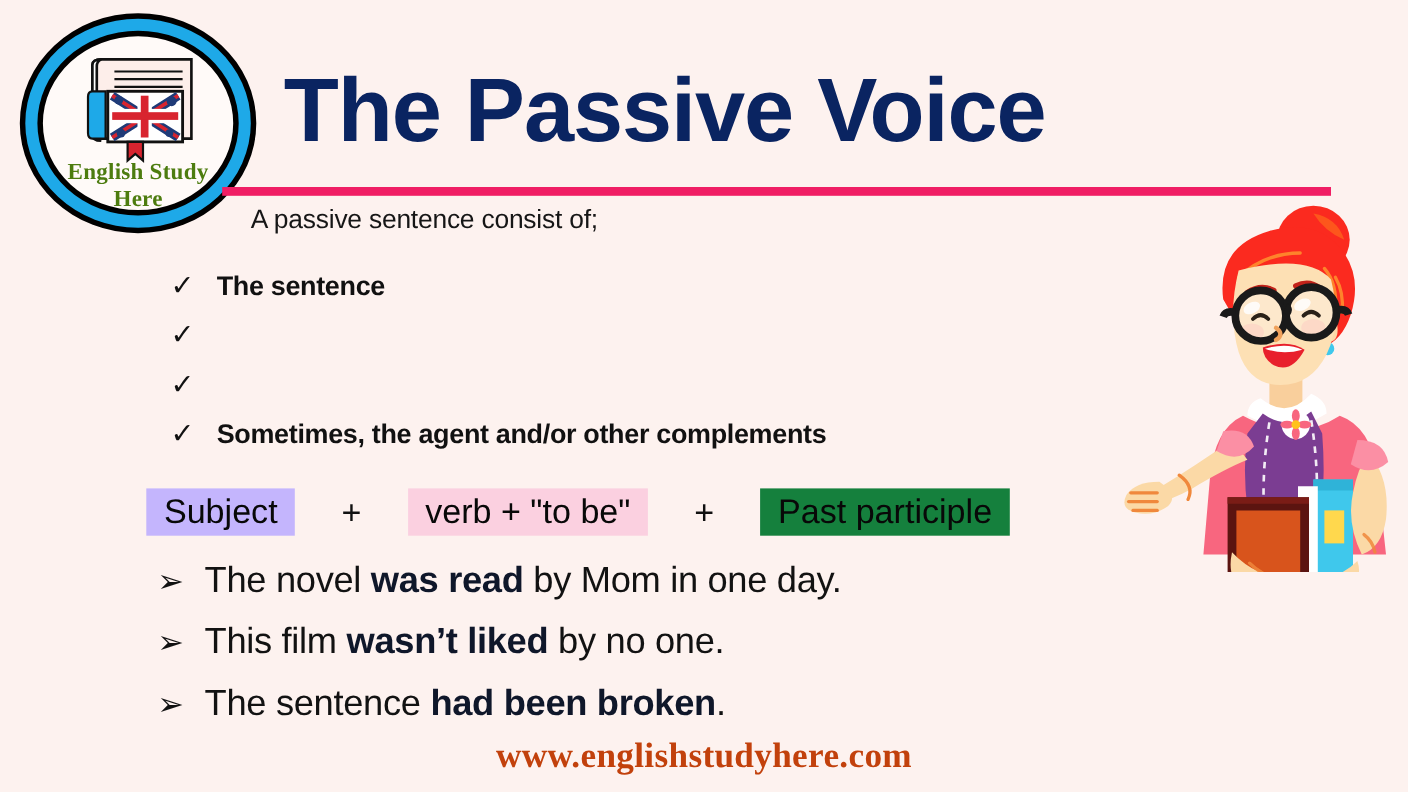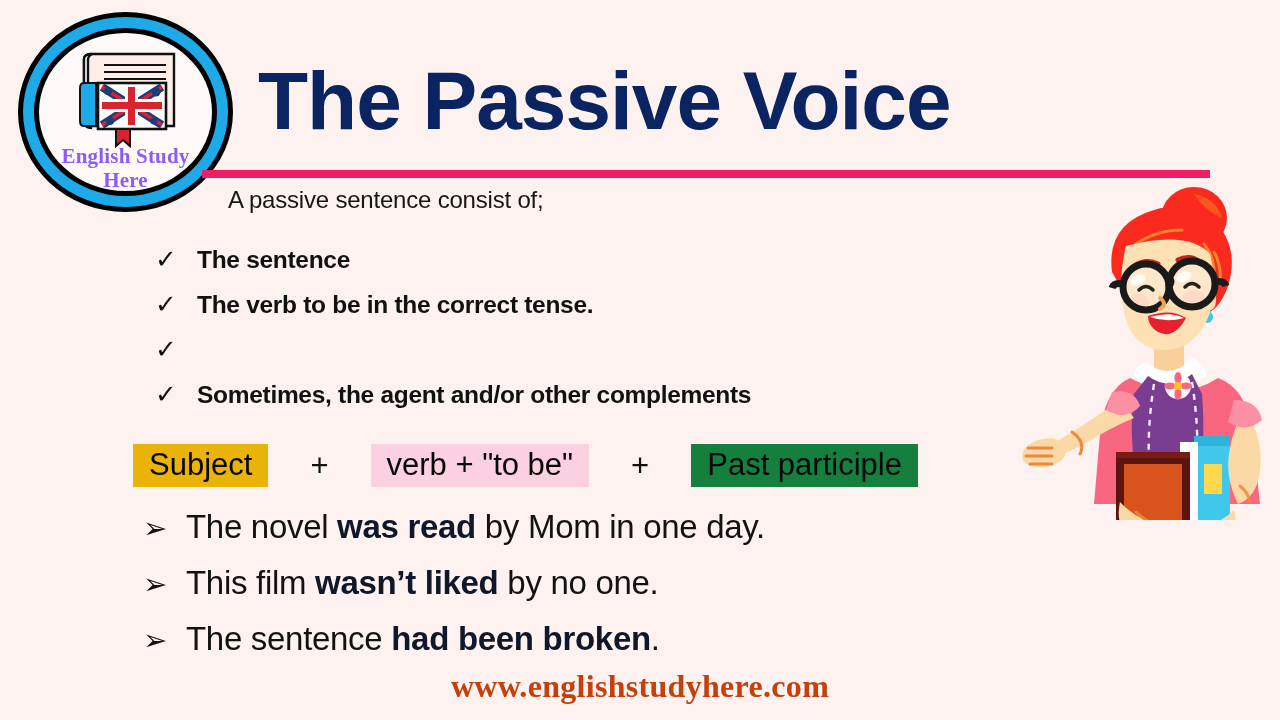--- a/index.html
+++ b/index.html
@@ -57,21 +57,21 @@
   }
   .logo-text {
     position: absolute;
     left: 0; right: 0;
     top: 112px;
     text-align: center;
     font-family: "Liberation Serif", serif;
     font-weight: bold;
     font-size: 21px;
     line-height: 1.12;
-    color: #8b5cf6;
+    color: #4d7c0f;
     letter-spacing: .2px;
   }
 
   
   .title {
     position: absolute;
     left: 258px;
     top: 60px;
     font-size: 82px;
     font-weight: bold;
@@ -137,21 +137,21 @@
     align-items: center;
     height: 50px;
   }
   .chip {
     font-size: 31px;
     color: #080808;
     padding: 5px 16px 7px 16px;
     line-height: 1;
     white-space: nowrap;
   }
-  .chip-subject      { background: #eab308; padding-left: 16px; }
+  .chip-subject      { background: #c4b5fd; padding-left: 16px; }
   .chip-verb         { background: #fbd0e0; }
   .chip-participle   { background: #15803d; }
   .plus {
     font-size: 31px;
     color: #111;
     padding: 0 42px;
     line-height: 1;
   }
 
   
@@ -256,21 +256,20 @@
   <div class="title-rule"></div>
   <div class="subtitle">A passive sentence consist of;</div>
 
   <div class="checklist">
     <div class="check-row">
       <span class="check-mark">✓</span>
       <span class="check-label">The sentence</span>
     </div>
     <div class="check-row">
       <span class="check-mark">✓</span>
-      <span class="check-label">The verb to be in the correct tense.</span>
     </div>
     <div class="check-row">
       <span class="check-mark">✓</span>
     </div>
     <div class="check-row">
       <span class="check-mark">✓</span>
       <span class="check-label">Sometimes, the agent and/or other complements</span>
     </div>
   </div>
 

